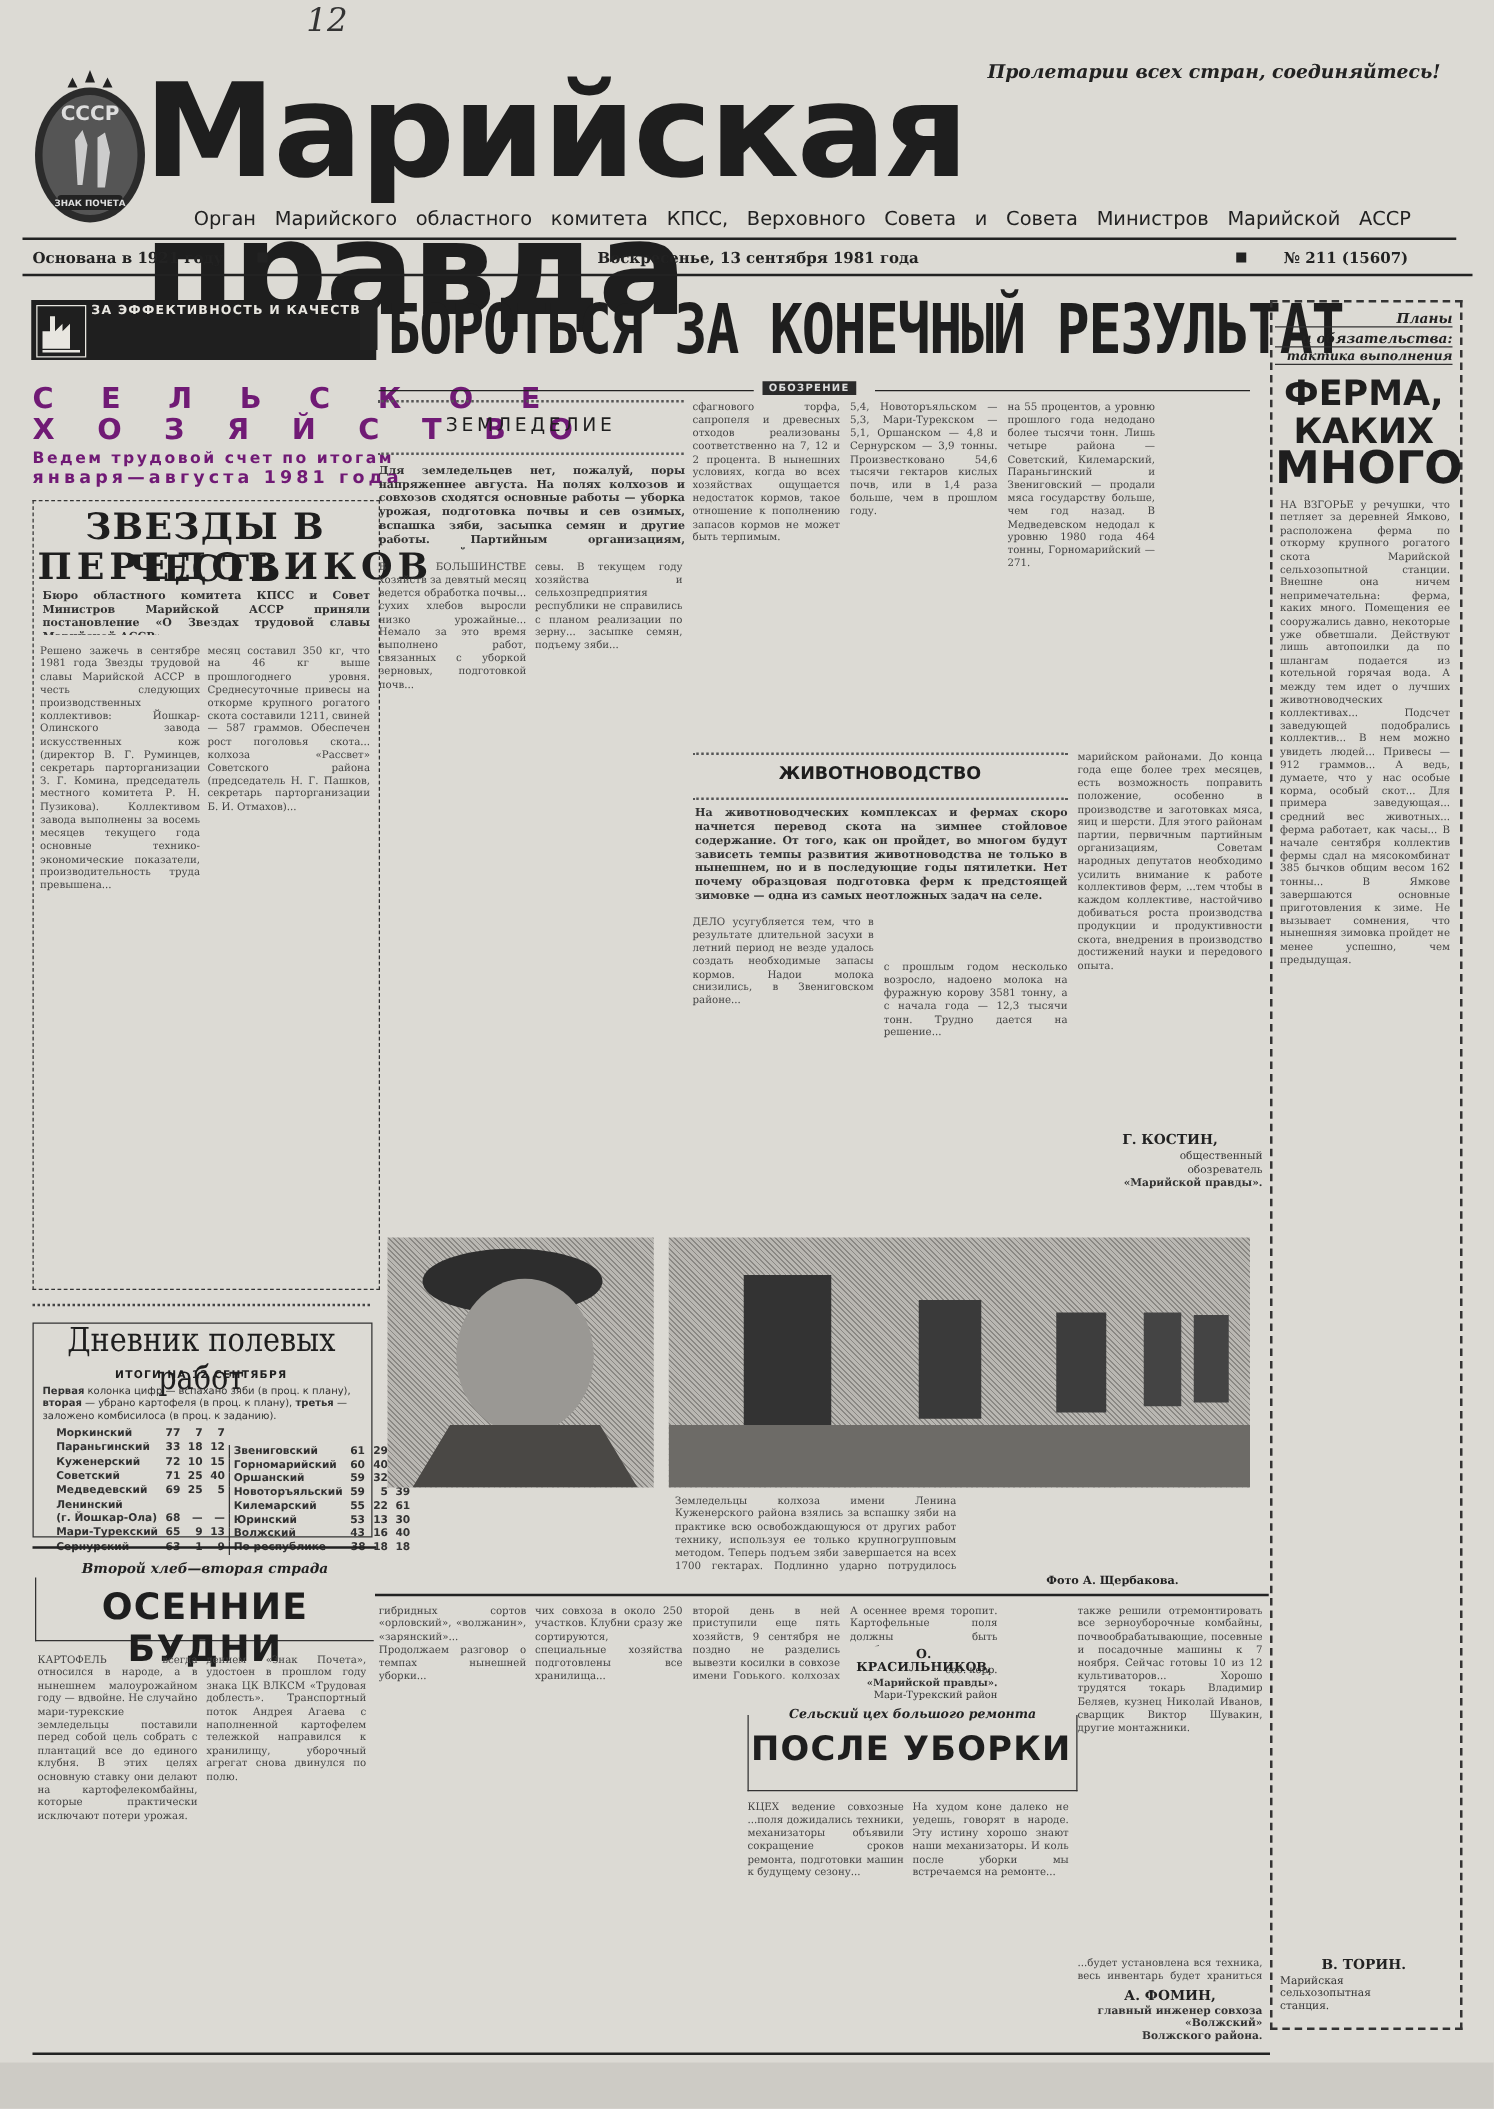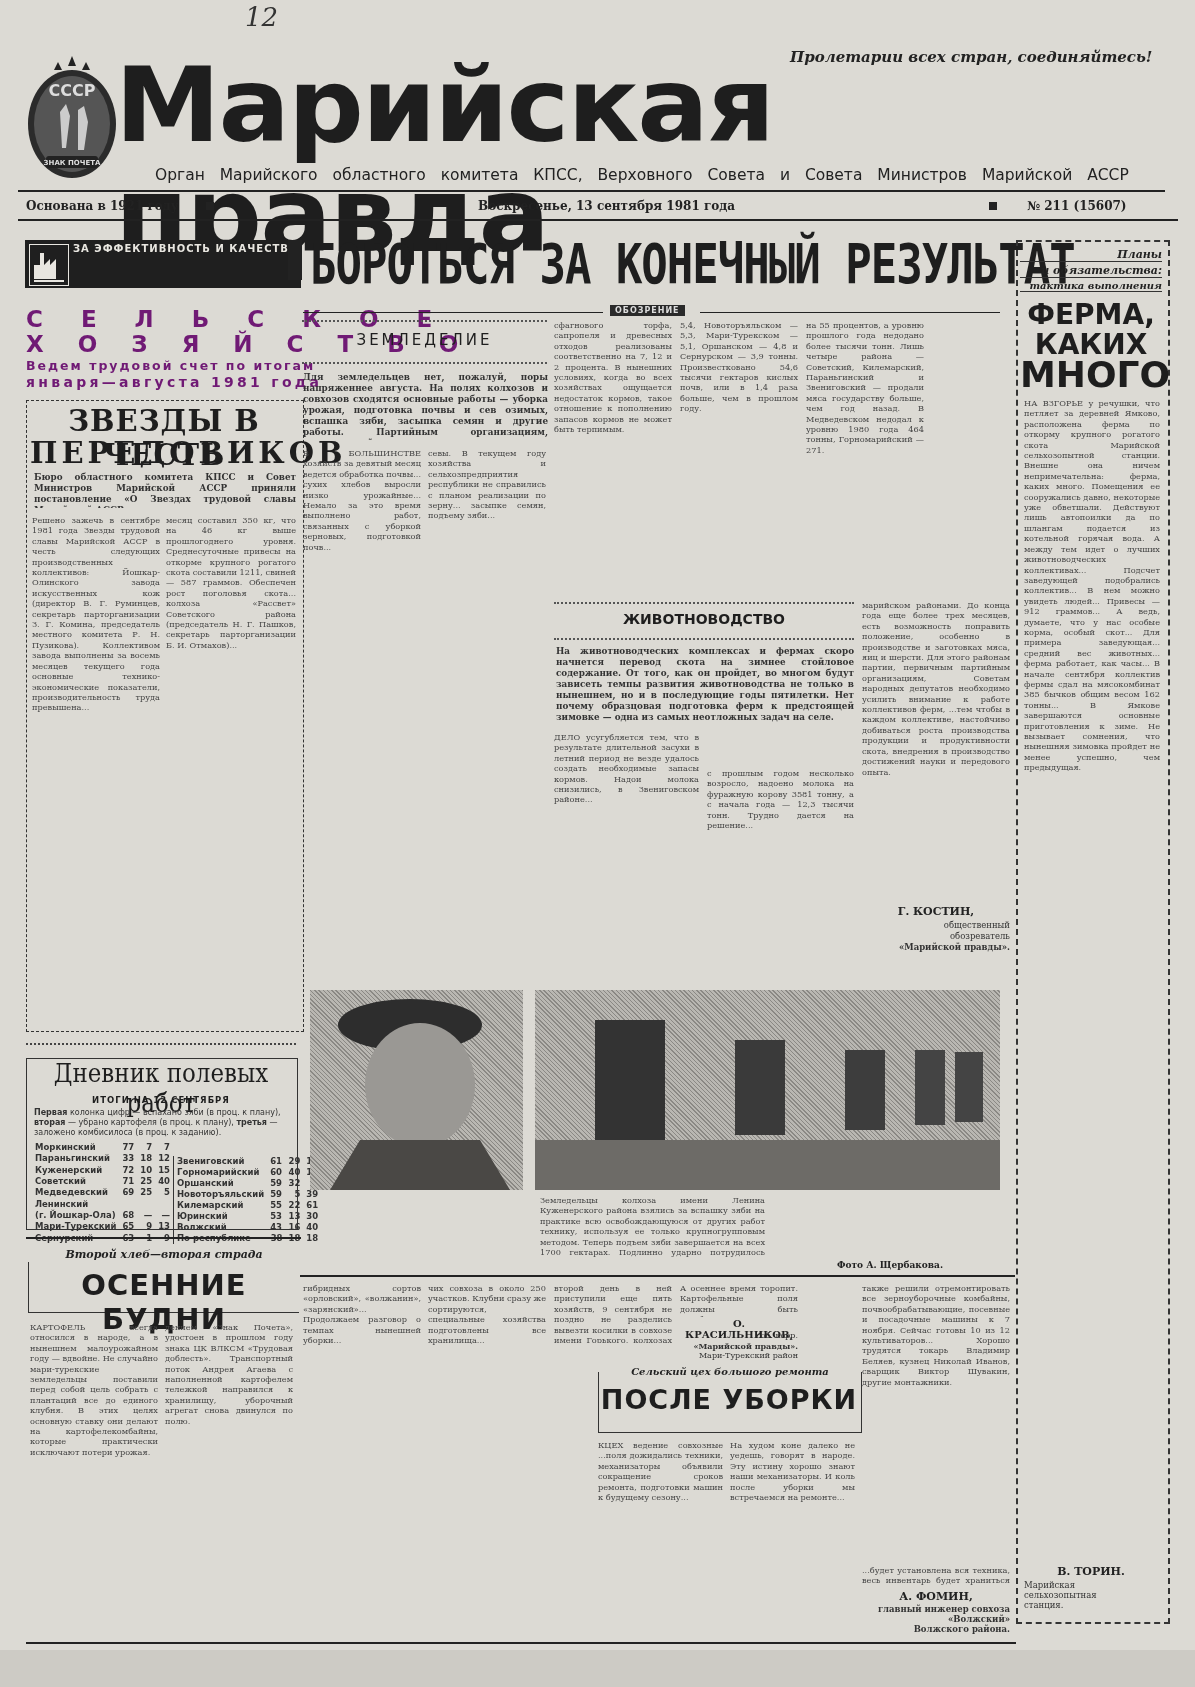--- a/index.html
+++ b/index.html
@@ -132,21 +132,21 @@
 <div class="abs sigsub" style="left:1024px;top:1600px;width:134px;text-align:left;">станция.</div>
 
 <div class="abs" style="left:26px;top:1043px;width:270px;border-top:2px dotted #444;"></div>
 <div class="abs dbox" style="left:26px;top:1058px;width:270px;height:170px;border-width:1px;"></div>
 <div class="abs head-serif" style="left:30px;top:1062px;width:262px;font-size:23px;font-weight:normal;letter-spacing:0px;transform:scaleY(1.15);">Дневник полевых работ</div>
 <div class="abs head-sans" style="left:30px;top:1095px;width:262px;font-size:8.5px;letter-spacing:1px;">ИТОГИ НА 12 СЕНТЯБРЯ</div>
 <div class="abs" style="left:34px;top:1108px;width:256px;font-family:'DejaVu Sans',sans-serif;font-size:8px;line-height:10px;color:#333;">
   <b>Первая</b><span> колонка цифр — вспахано зяби (в проц. к плану), </span><b>вторая</b><span> — убрано картофеля (в проц. к плану), </span><b>третья</b><span> — заложено комбисилоса (в проц. к заданию).</span>
 </div>
 <div class="abs" style="left:32px;top:1142px;width:262px;display:flex;">
-  <table class="diary" style="width:130px;">
+  <table class="diary" style="width:130px;margin-left:10px;">
     <tbody>
       <tr>
           <td>Моркинский</td>
           <td class="n">77</td>
           <td class="n">7</td>
           <td class="n">7</td>
         </tr>
       <tr>
           <td>Параньгинский</td>
           <td class="n">33</td>

